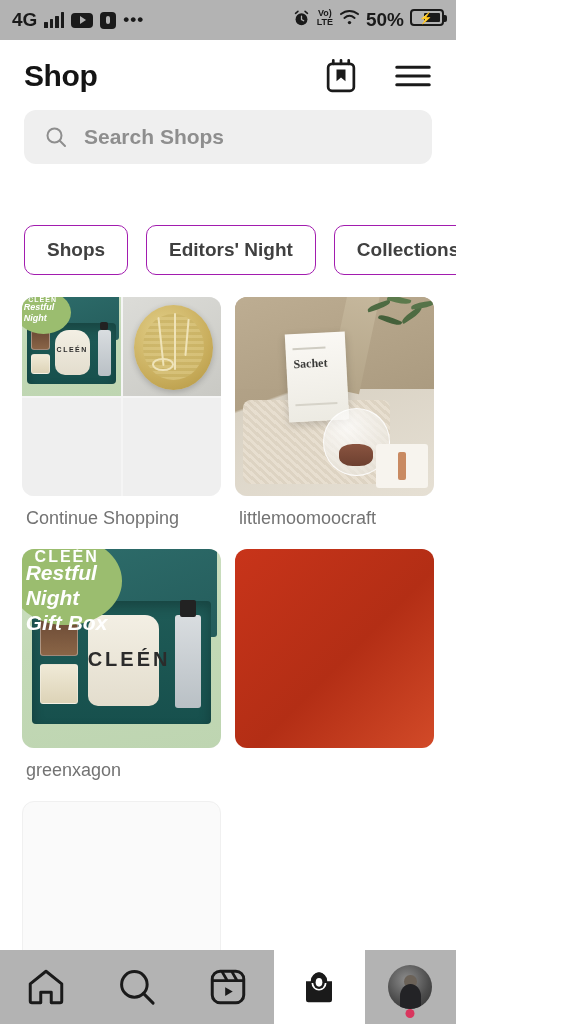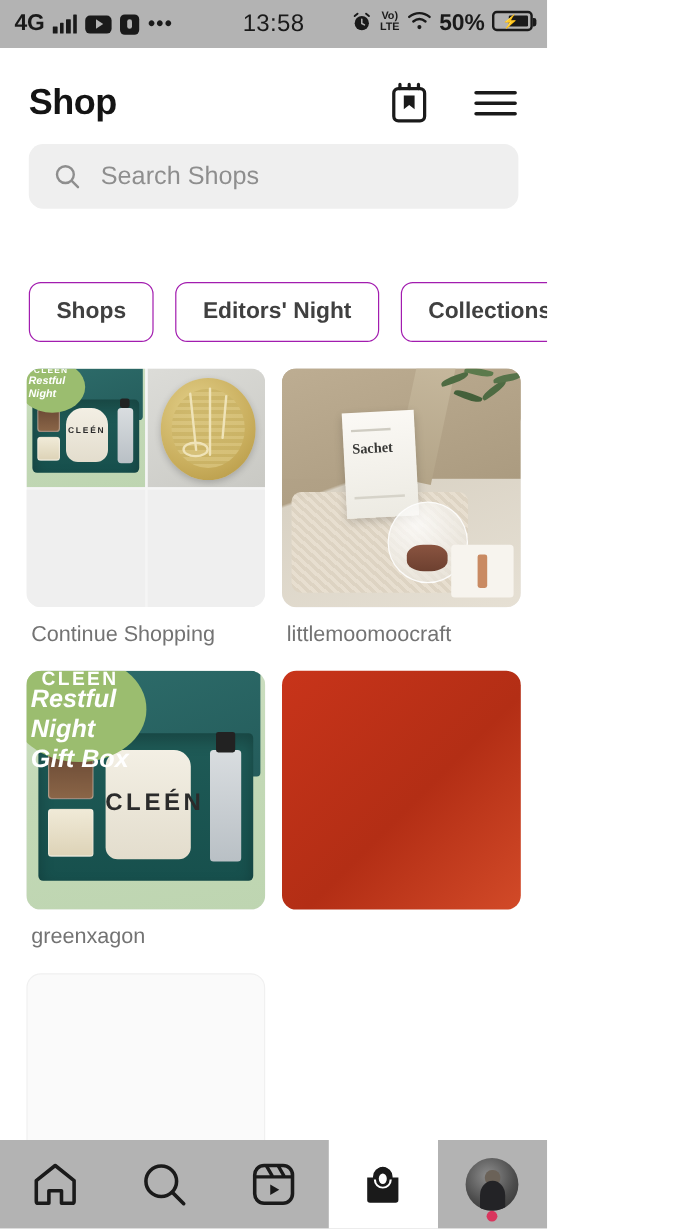--- a/index.html
+++ b/index.html
@@ -37,27 +37,27 @@
   .dots { letter-spacing:1px; font-size:17px; line-height:8px; }
   .volte { font-size:9px; line-height:8.5px; font-weight:700; text-align:center; }
   .batt { width:34px; height:17px; border:2px solid #1a1a1a; border-radius:4px;
           position:relative; display:flex; align-items:center; padding:2px; }
   .batt::after { content:""; position:absolute; right:-5px; top:4px;
           width:3px; height:7px; background:#1a1a1a; border-radius:0 2px 2px 0; }
   .batt i { height:100%; width:62%; background:#1a1a1a; border-radius:1px; margin-left:auto; }
   .bolt { position:absolute; left:7px; top:1px; font-size:11px; color:#1a1a1a; }
 
   
-  .header { display:flex; align-items:center; padding:28px 24px 8px; }
+  .header { display:flex; align-items:center; padding:18px 24px 8px; }
   .page-title { font-size:30px; font-weight:700; color:#141414; letter-spacing:-.4px; }
   .header-actions { margin-left:auto; display:flex; align-items:center; gap:36px; }
   .ic { display:block; }
 
   
-  .search-wrap { padding:8px 24px 0; }
+  .search-wrap { padding:8px 24px 0;font-weight:bold; }
   .searchbar {
     height:54px; background:#efefef; border-radius:12px;
     display:flex; align-items:center; gap:16px; padding:0 20px;
   }
   .search-ph { font-size:21px; color:#8e8e8e; }
 
   
   .chips { display:flex; gap:18px; padding:22px 0 0 24px; overflow:hidden; }
   .chip {
     border:1px solid #a21caf; border-radius:10px; background:#fff;
@@ -225,21 +225,20 @@
       <span class="sig">
           <i></i>
           <i></i>
           <i></i>
           <i></i>
         </span>
       <span class="yt"></span>
       <span class="mic"></span>
       <span class="dots">•••</span>
     </div>
-    <div class="sb-time">13:58</div>
     <div class="sb-right">
       <svg class="ic" width="19" height="19" viewBox="0 0 24 24">
         <circle cx="12" cy="13" r="7.5" fill="#1a1a1a"></circle>
         <path d="M12 9v4.3l2.8 1.6" stroke="#b3b3b3" stroke-width="1.6" fill="none" stroke-linecap="round"></path>
         <path d="M4.5 5.5 7.5 3M19.5 5.5 16.5 3" stroke="#1a1a1a" stroke-width="2" stroke-linecap="round"></path>
       </svg>
       <span class="volte">
         <span>Vo)</span><br><span>LTE</span>
       </span>
       <svg class="ic" width="21" height="17" viewBox="0 0 24 20">

